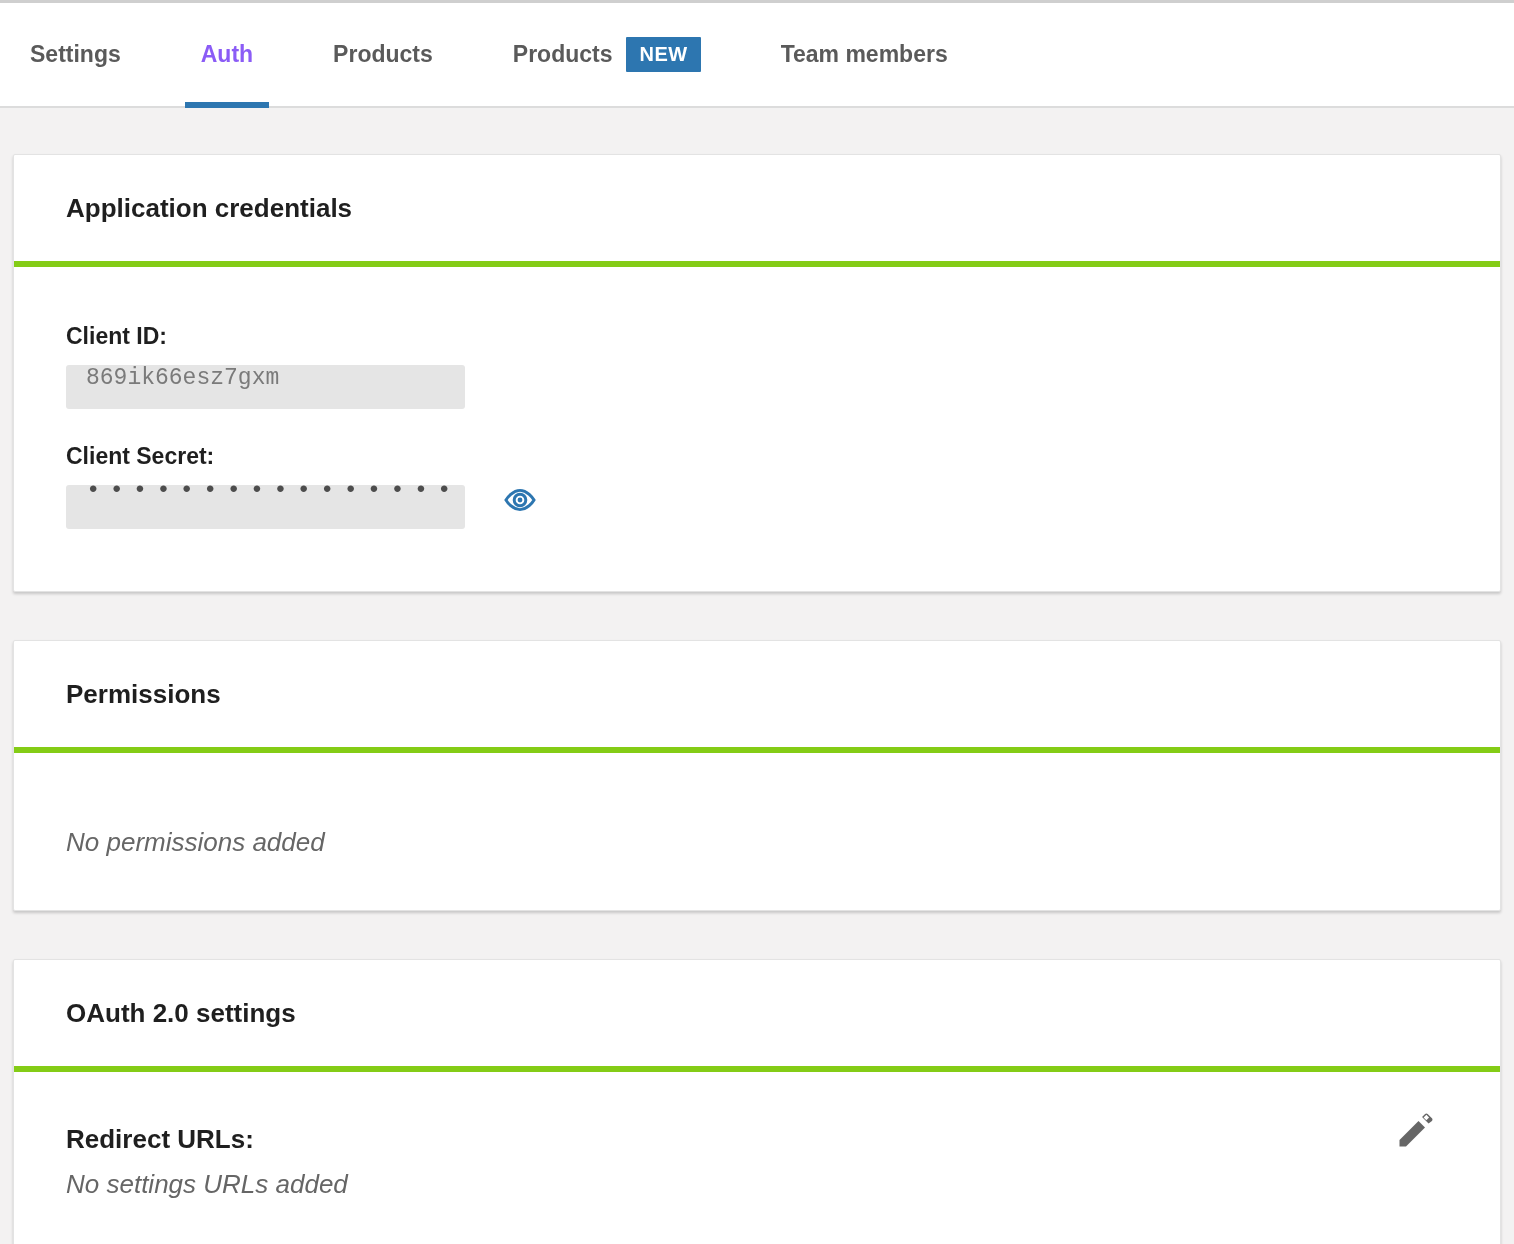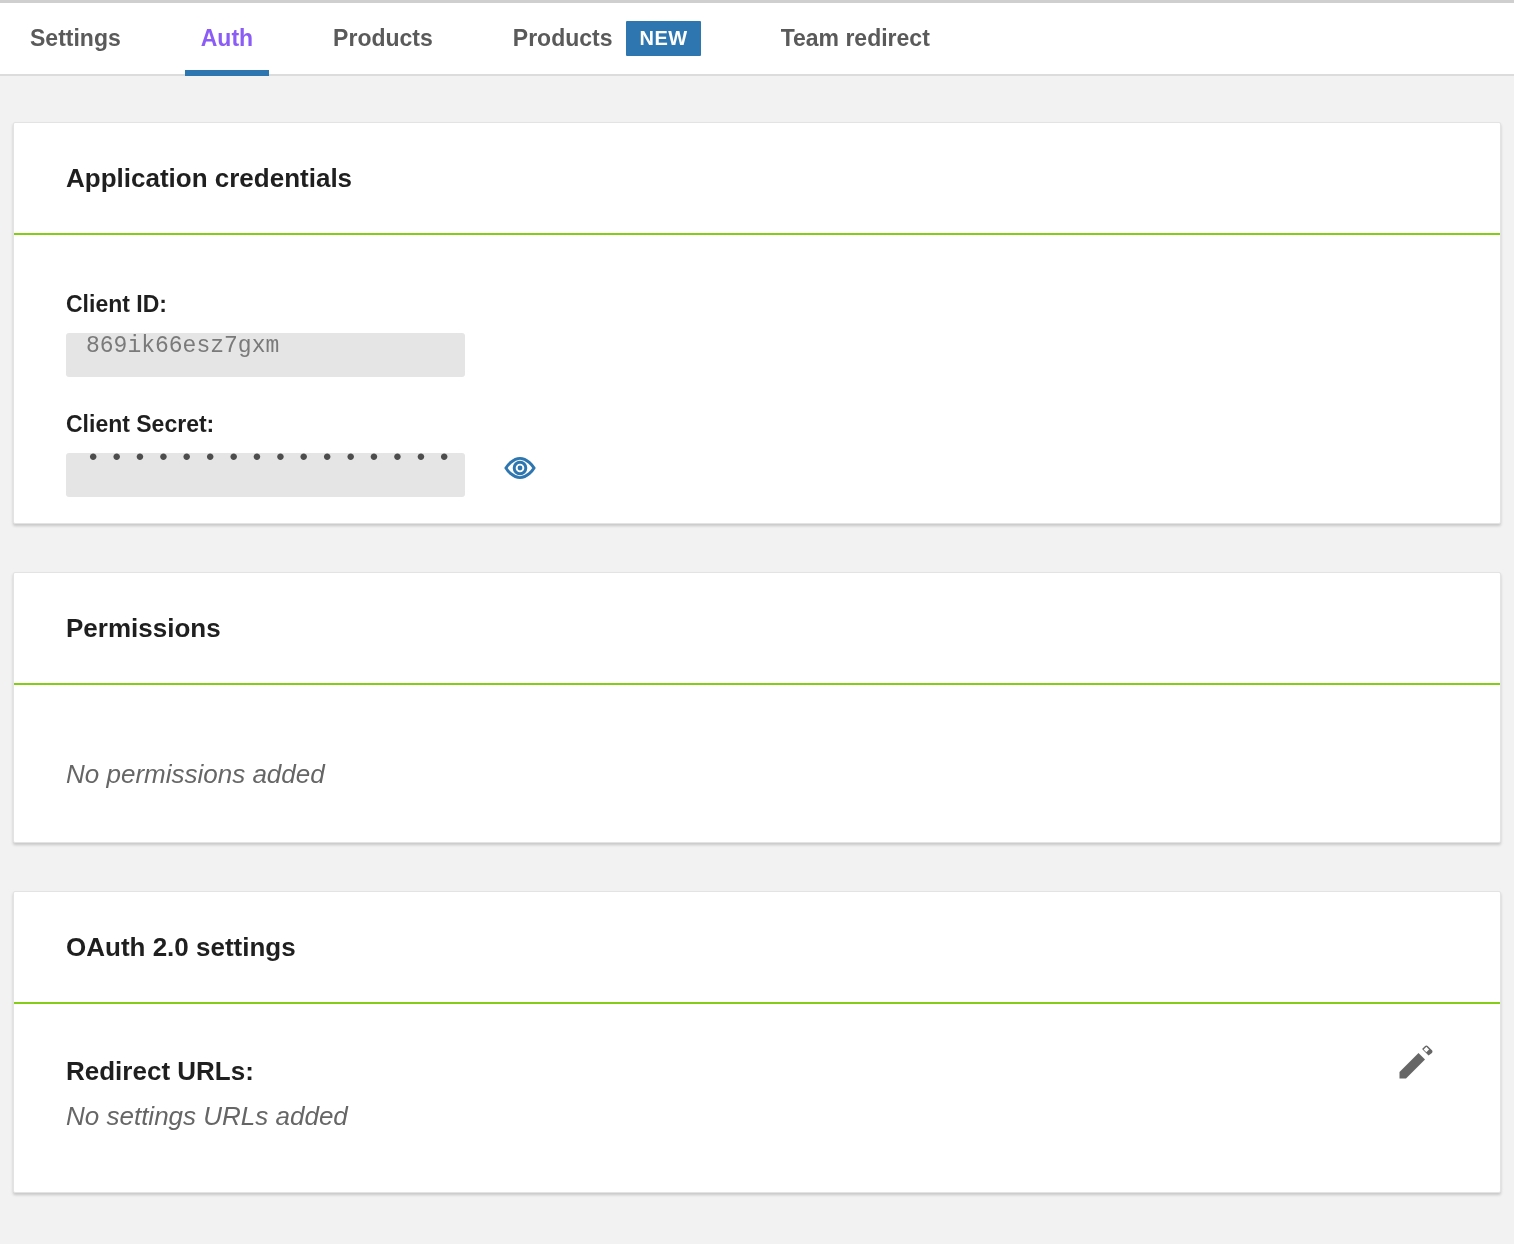--- a/index.html
+++ b/index.html
@@ -7,21 +7,21 @@
     width: 1514px;
     background: #f3f2f2;
     font-family: "Liberation Sans", sans-serif;
     color: #262626;
   }
   body { height: 1244px; overflow: hidden; }
 
   
   .tabbar {
     background: #ffffff;
-    height: 76px;
+    height: 108px;
     border-top: 3px solid #cfcfcf;
     border-bottom: 2px solid #dcdcdc;
     display: flex;
     align-items: stretch;
     padding-left: 14px;
   }
   .tab {
     display: flex;
     align-items: center;
     gap: 14px;
@@ -59,29 +59,29 @@
     border: 1px solid #e3e3e3;
     border-radius: 2px;
     box-shadow: 0 2px 3px rgba(0,0,0,0.18);
   }
   .card + .card { margin-top: 48px; }
   .card-header {
     height: 112px;
     display: flex;
     align-items: center;
     padding: 16px 52px;
-    border-bottom: 2px solid #84cc16;
+    border-bottom: 6px solid #84cc16;
   }
   .card-title {
     font-size: 26px;
     font-weight: 700;
     color: #1f1f1f;
   }
   .card-body {
-    padding: 56px 52px 26px 52px;
+    padding: 56px 52px 62px 52px;
     position: relative;
   }
 
   
   .field-label {
     font-size: 23px;
     font-weight: 700;
     color: #1f1f1f;
   }
   .field {
@@ -156,21 +156,21 @@
     <span>Auth</span>
   </a>
   <a class="tab">
     <span>Products</span>
   </a>
   <a class="tab">
     <span>Products</span>
     <span class="badge">NEW</span>
   </a>
   <a class="tab">
-    <span>Team redirect</span>
+    <span>Team members</span>
   </a>
 </nav>
 
 <main class="content">
 
   <section class="card">
     <div class="card-header">
       <h2 class="card-title">Application credentials</h2>
     </div>
     <div class="card-body">

